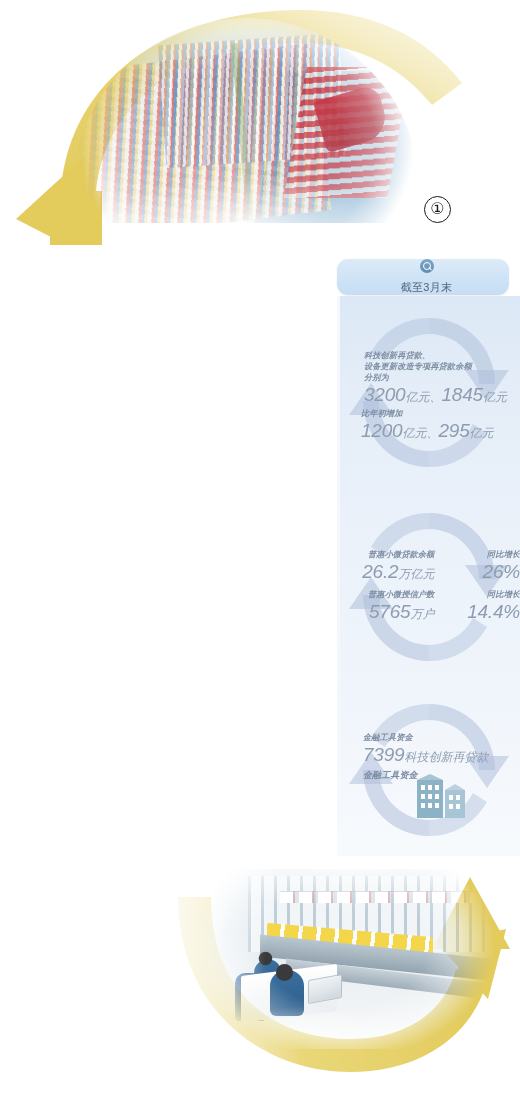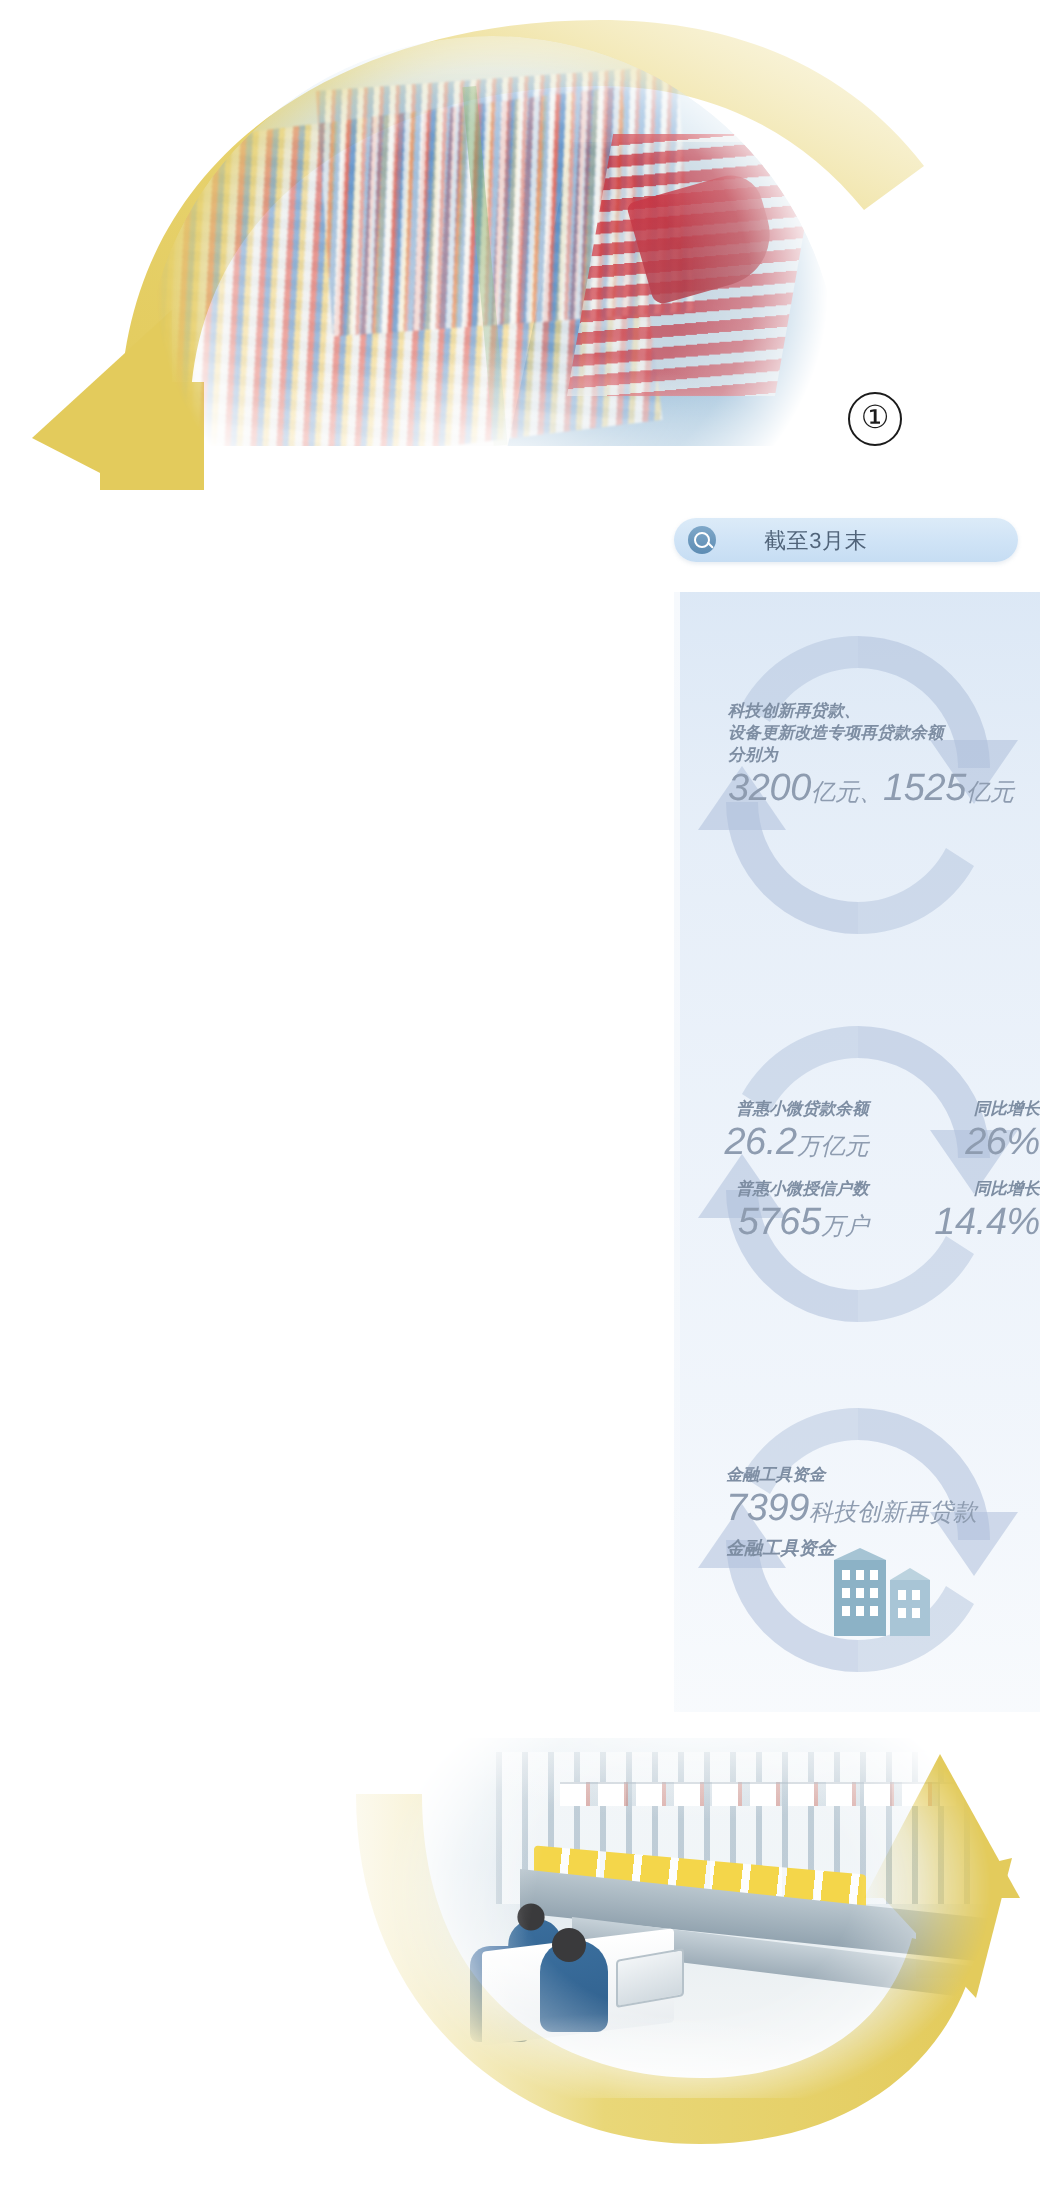--- a/index.html
+++ b/index.html
@@ -191,25 +191,26 @@
   }
   .panel::after{
     content:"";
     position:absolute; left:0; top:0; width:3px; height:100%;
     background:linear-gradient(180deg,rgba(255,255,255,.75),rgba(255,255,255,.1));
   }
 
   
   .badge{
     position:absolute; left:337px; top:259px;
-    width:172px; height:22px; border-radius:11px;
+    width:172px; height:36px; border-radius:11px;
     background:linear-gradient(180deg,#dcebf8 0%,#cfe3f6 55%,#c6ddf3 100%);
-    display:flex; align-items:center; gap:24px;
+    display:flex; align-items:center; gap:7px;
     padding-left:7px;
     box-shadow:0 1px 2px rgba(120,150,180,.18);
+    flex-direction:column;
   }
   .badge .mag{
     width:14px; height:14px; border-radius:50%;
     background:linear-gradient(180deg,#7fa8c9,#5d8cb3);
     position:relative; flex:none;
   }
   .badge .mag::before{
     content:""; position:absolute; left:3px; top:3px;
     width:6px; height:6px; border-radius:50%;
     border:1.3px solid #ffffff;
@@ -306,24 +307,30 @@
     <path d="M14,115 L0,115 L22,83 L44,115 L30,115 Z" opacity=".55"></path>
     <path d="M80,18 A66,66 0 0,0 22,52 L36,61 A50,50 0 0,1 80,34 Z" opacity=".45"></path>
     <path d="M80,167 A66,66 0 0,0 138,133 L124,124 A50,50 0 0,1 80,151 Z" opacity=".45"></path>
   </svg>
 
   <div class="block" id="txt-1a">
     <div class="line-sm">科技创新再贷款、</div>
     <div class="line-sm">设备更新改造专项再贷款余额</div>
     <div class="line-sm">分别为</div>
     <div class="line-num">
-      <span>3200</span><span class="unit">亿元、</span><span>1525</span><span class="unit">亿元</span>
+      <span>3200</span><span class="unit">亿元、</span><span>1845</span><span class="unit">亿元</span>
     </div>
   </div>
 
+  <div class="block" id="txt-1b">
+    <div class="line-sm">比年初增加</div>
+    <div class="line-num">
+      <span>1200</span><span class="unit">亿元、</span><span>295</span><span class="unit">亿元</span>
+    </div>
+  </div>
 </div>
 
 <div class="cycle" id="cycle-2">
   <svg class="ring" viewBox="0 0 160 180">
     <path d="M80,16 A66,66 0 0,1 146,82 L130,82 A50,50 0 0,0 80,32 Z" opacity=".55"></path>
     <path d="M146,68 L160,68 L138,100 L116,68 L130,68 Z" opacity=".55"></path>
     <path d="M80,164 A66,66 0 0,1 14,98 L30,98 A50,50 0 0,0 80,148 Z" opacity=".55"></path>
     <path d="M14,112 L0,112 L22,80 L44,112 L30,112 Z" opacity=".55"></path>
     <path d="M80,16 A66,66 0 0,0 22,50 L36,59 A50,50 0 0,1 80,32 Z" opacity=".45"></path>
     <path d="M80,164 A66,66 0 0,0 138,130 L124,121 A50,50 0 0,1 80,148 Z" opacity=".45"></path>

